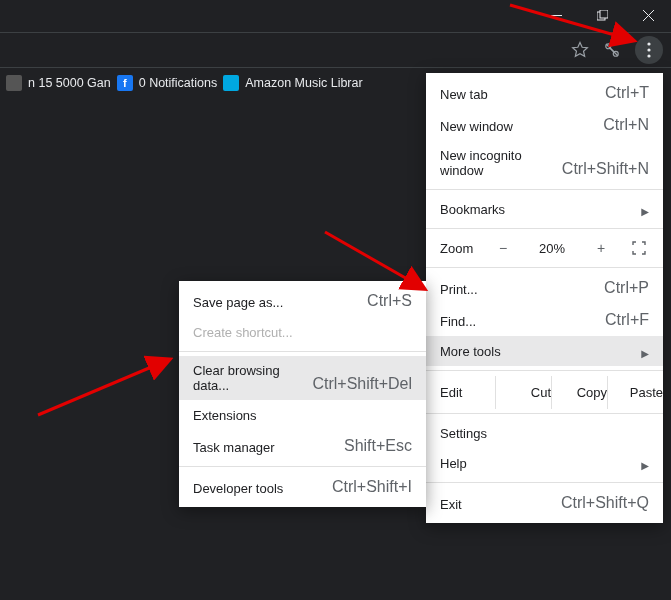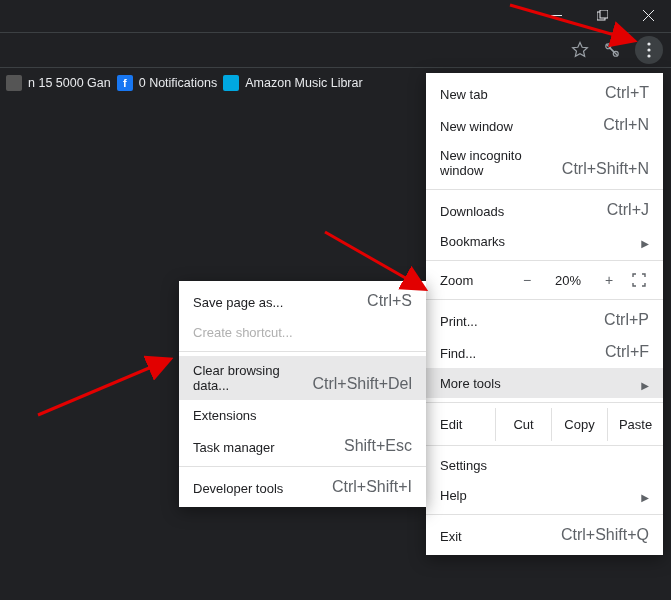--- a/index.html
+++ b/index.html
@@ -17,29 +17,29 @@
 .menu { position: absolute; background: #fff; color: #202124; font-size: 13px; box-shadow: 0 4px 16px rgba(0,0,0,.4); padding: 4px 0; }
 .main-menu { top: 73px; right: 8px; width: 237px; }
 .sub-menu { top: 281px; right: 245px; width: 247px; }
 .item { display: flex; align-items: flex-end; justify-content: space-between; padding: 7px 14px; cursor: pointer; min-height: 30px; }
 .item.hl { background: #e8e8e9; }
 .item.disabled { color: #b0b0b0; cursor: default; }
 .short { color: #5f6368; font-size: 16px; }
 .sep { height: 1px; background: #e0e0e0; margin: 4px 0; }
 .arrow { color: #5f6368; font-size: 10px; }
 
-.zoom-row { display: flex; align-items: center; padding: 7px 14px; min-height: 30px; gap: 8px; }
+.zoom-row { display: flex; align-items: center; padding: 7px 14px; min-height: 30px; gap: 16px; }
 .zoom-row .lbl { flex: 1; }
 .zbtn { width: 24px; text-align: center; color: #5f6368; cursor: pointer; font-size: 14px; }
 .zval { width: 42px; text-align: center; }
 .fsbtn { width: 20px; color: #5f6368; display:flex; justify-content:center; }
 
 .edit-row { display: flex; align-items: center; min-height: 34px; }
 .edit-row .lbl { padding-left: 14px; flex: 1; }
-.eb { flex: 0 0 56px; text-align: center; border-left: 1px solid #e0e0e0; padding: 9px 0; cursor: pointer; font-size: 13px; }
+.eb { flex: 0 0 56px; text-align: right; border-left: 1px solid #e0e0e0; padding: 9px 0; cursor: pointer; font-size: 13px; }
 
 .ann { position: absolute; pointer-events: none; }
 svg { display: block; }
 </style>
 </head>
 <body>
 
 <div class="titlebar">
   <div class="winbtn">
       <svg width="11" height="11">
@@ -105,24 +105,20 @@
     </div>
   <div class="item">
       <span>New window</span>
       <span class="short">Ctrl+N</span>
     </div>
   <div class="item">
       <span>New incognito window</span>
       <span class="short">Ctrl+Shift+N</span>
     </div>
   <div class="sep"></div>
-  <div class="item">
-      <span>Downloads</span>
-      <span class="short">Ctrl+J</span>
-    </div>
   <div class="item">
       <span>Bookmarks</span>
       <span class="arrow">▶</span>
     </div>
   <div class="sep"></div>
   <div class="zoom-row">
     <span class="lbl">Zoom</span>
     <span class="zbtn">−</span>
     <span class="zval">20%</span>
     <span class="zbtn">+</span>

